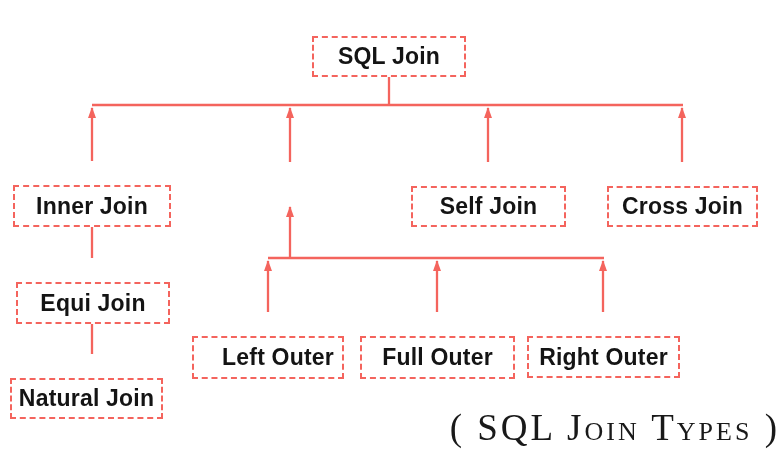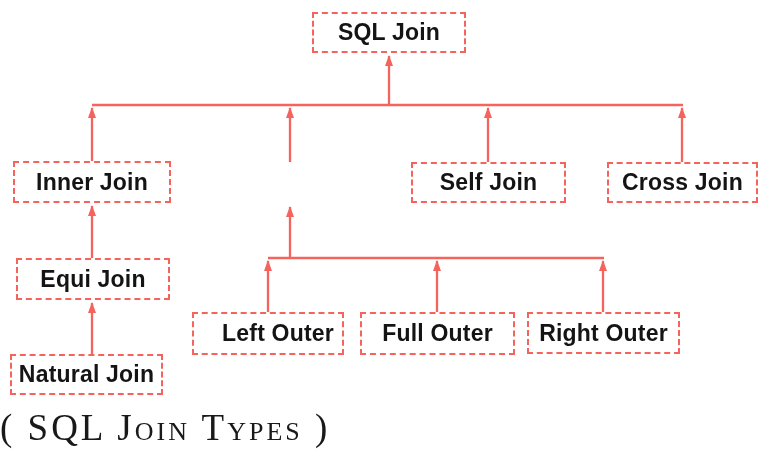--- a/index.html
+++ b/index.html
@@ -18,35 +18,36 @@
     position:absolute;
     box-sizing:border-box;
     border:2px dashed #f4645d;
     background:#ffffff;
     display:flex;align-items:center;justify-content:center;
     font-size:23px;
     font-weight:600;
     color:#141414;
     letter-spacing:0.2px;
     white-space:nowrap;
+    margin-top:24px;
   }
   
   .n-sql     {left:312px;top:12px; width:154px;height:41px;}
   .n-inner   {left:13px; top:161px;width:158px;height:42px;}
   .n-outer   {left:214px;top:162px;width:153px;height:42px;}
   .n-self    {left:411px;top:162px;width:155px;height:41px;}
   .n-cross   {left:607px;top:162px;width:151px;height:41px;text-align:right;}
   .n-equi    {left:16px; top:258px;width:154px;height:42px;}
   .n-natural {left:10px; top:354px;width:153px;height:41px;}
   .n-left    {left:192px;top:312px;width:152px;height:43px;padding-left:20px;}
   .n-full    {left:360px;top:312px;width:155px;height:43px;}
   .n-right   {left:527px;top:312px;width:153px;height:42px;}
   .caption{
     position:absolute;left:0;top:406px;width:780px;
-    text-align:left;
+    text-align:right;
     font-family:"Liberation Serif", serif;
     font-variant:small-caps;
     font-size:37px;
     letter-spacing:3px;
     color:#191919;
   }
 </style>
 </head>
 <body>
 

